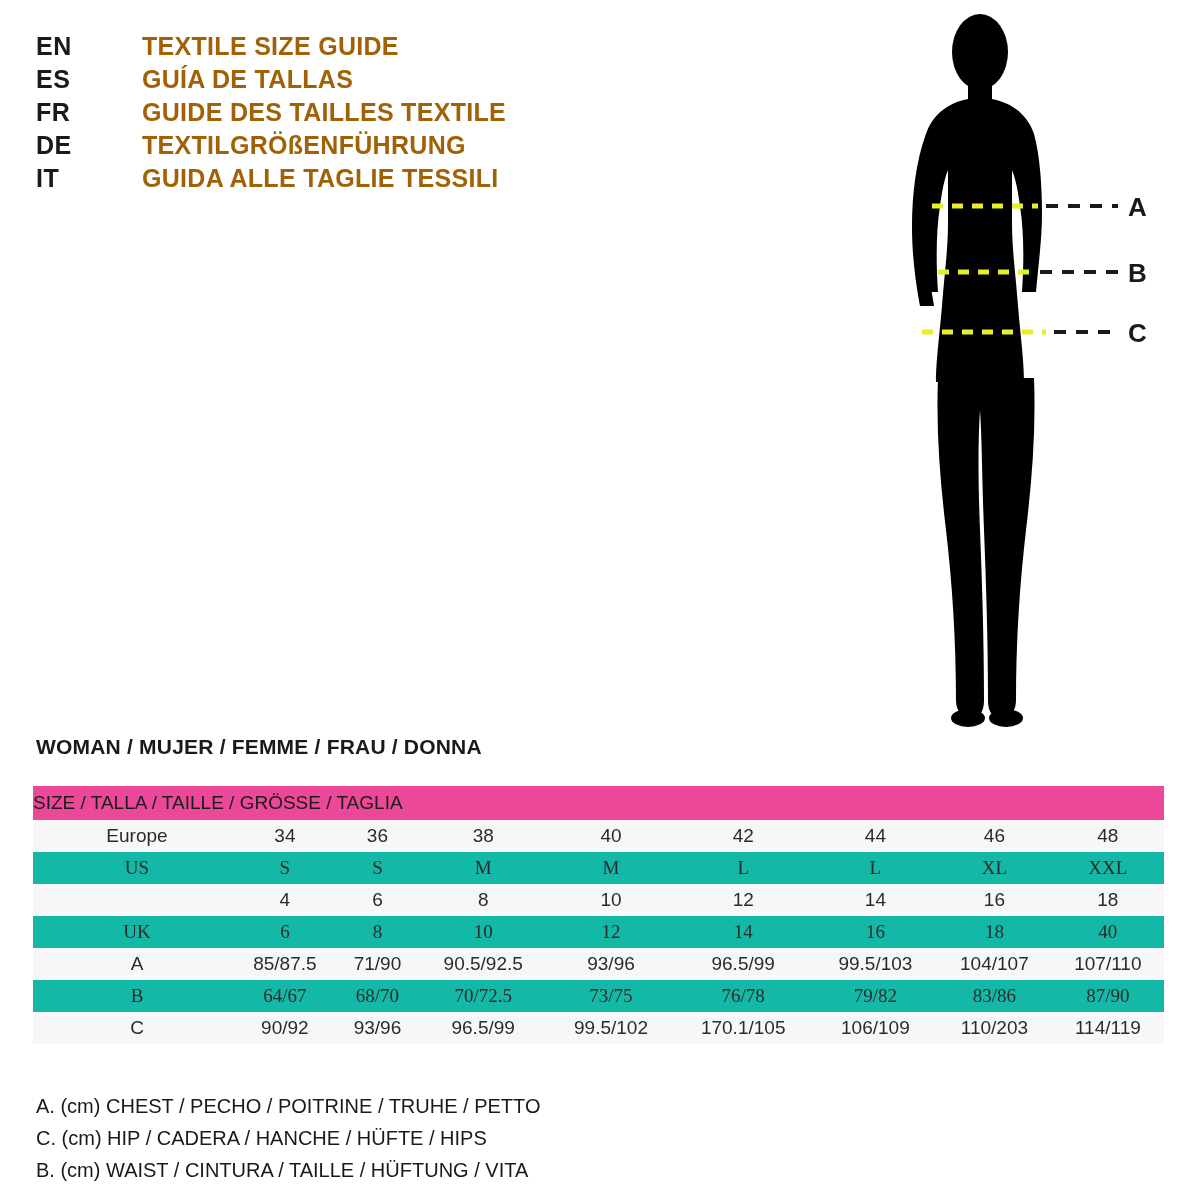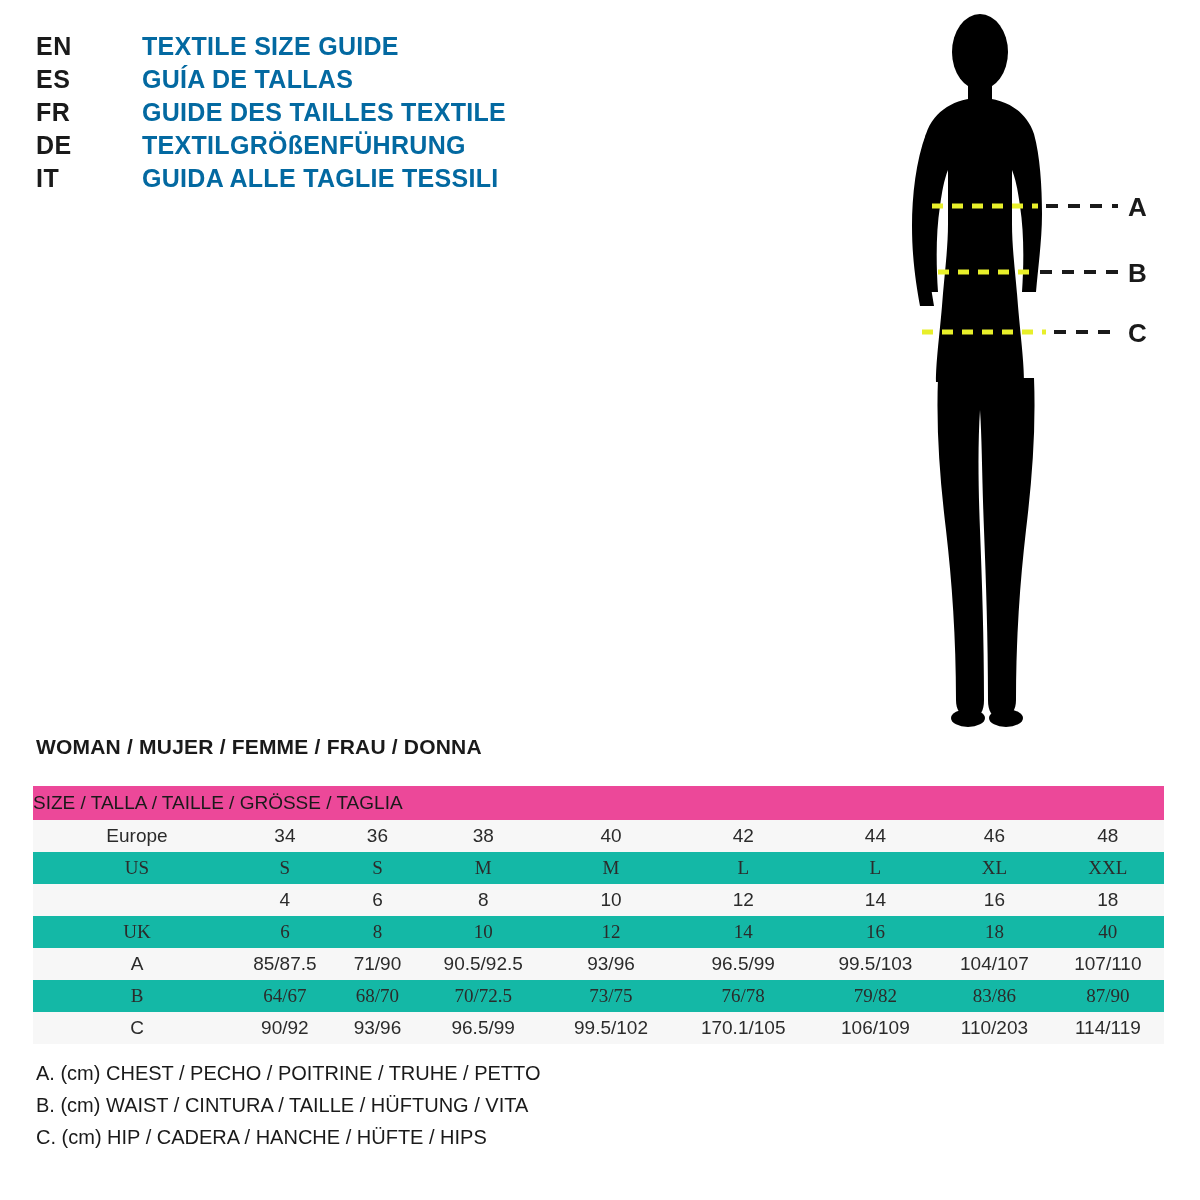--- a/index.html
+++ b/index.html
@@ -38,21 +38,21 @@
     width: 78px;
     font-size: 25px;
     font-weight: bold;
     letter-spacing: 0.5px;
     color: #1a1a1a;
   }
   .title-text {
     font-size: 25px;
     font-weight: bold;
     letter-spacing: 0.3px;
-    color: #0369a1;
+    color: #a16207;
     white-space: nowrap;
   }
 
   
   .figure-wrap {
     position: absolute;
     left: 860px;
     top: 10px;
     width: 330px;
     height: 730px;
@@ -108,21 +108,21 @@
     height: 34px;
     color: #1a1a1a;
   }
   tr.shade td { background: #14b8a6; font-family: Liberation Serif, serif; }
   tr.plain td { background: #f7f7f7; }
 
   
   .legend {
     position: absolute;
     left: 36px;
-    top: 1057px;
+    top: 1090px;
     width: 800px;
   }
   .legend-line {
     font-size: 20px;
     line-height: 32px;
     color: #1a1a1a;
     white-space: nowrap;
   }
 </style>
 </head>
@@ -304,17 +304,17 @@
         <td>170.1/105</td>
         <td>106/109</td>
         <td>110/203</td>
         <td>114/119</td>
       </tr>
     </tbody>
   </table>
 
   <div class="legend">
     <div class="legend-line">A. (cm) CHEST / PECHO / POITRINE / TRUHE / PETTO</div>
+    <div class="legend-line">C. (cm) HIP / CADERA / HANCHE / HÜFTE / HIPS</div>
     <div class="legend-line">B. (cm) WAIST / CINTURA / TAILLE / HÜFTUNG / VITA</div>
-    <div class="legend-line">C. (cm) HIP / CADERA / HANCHE / HÜFTE / HIPS</div>
   </div>
 
 </div>
 
 </body></html>

